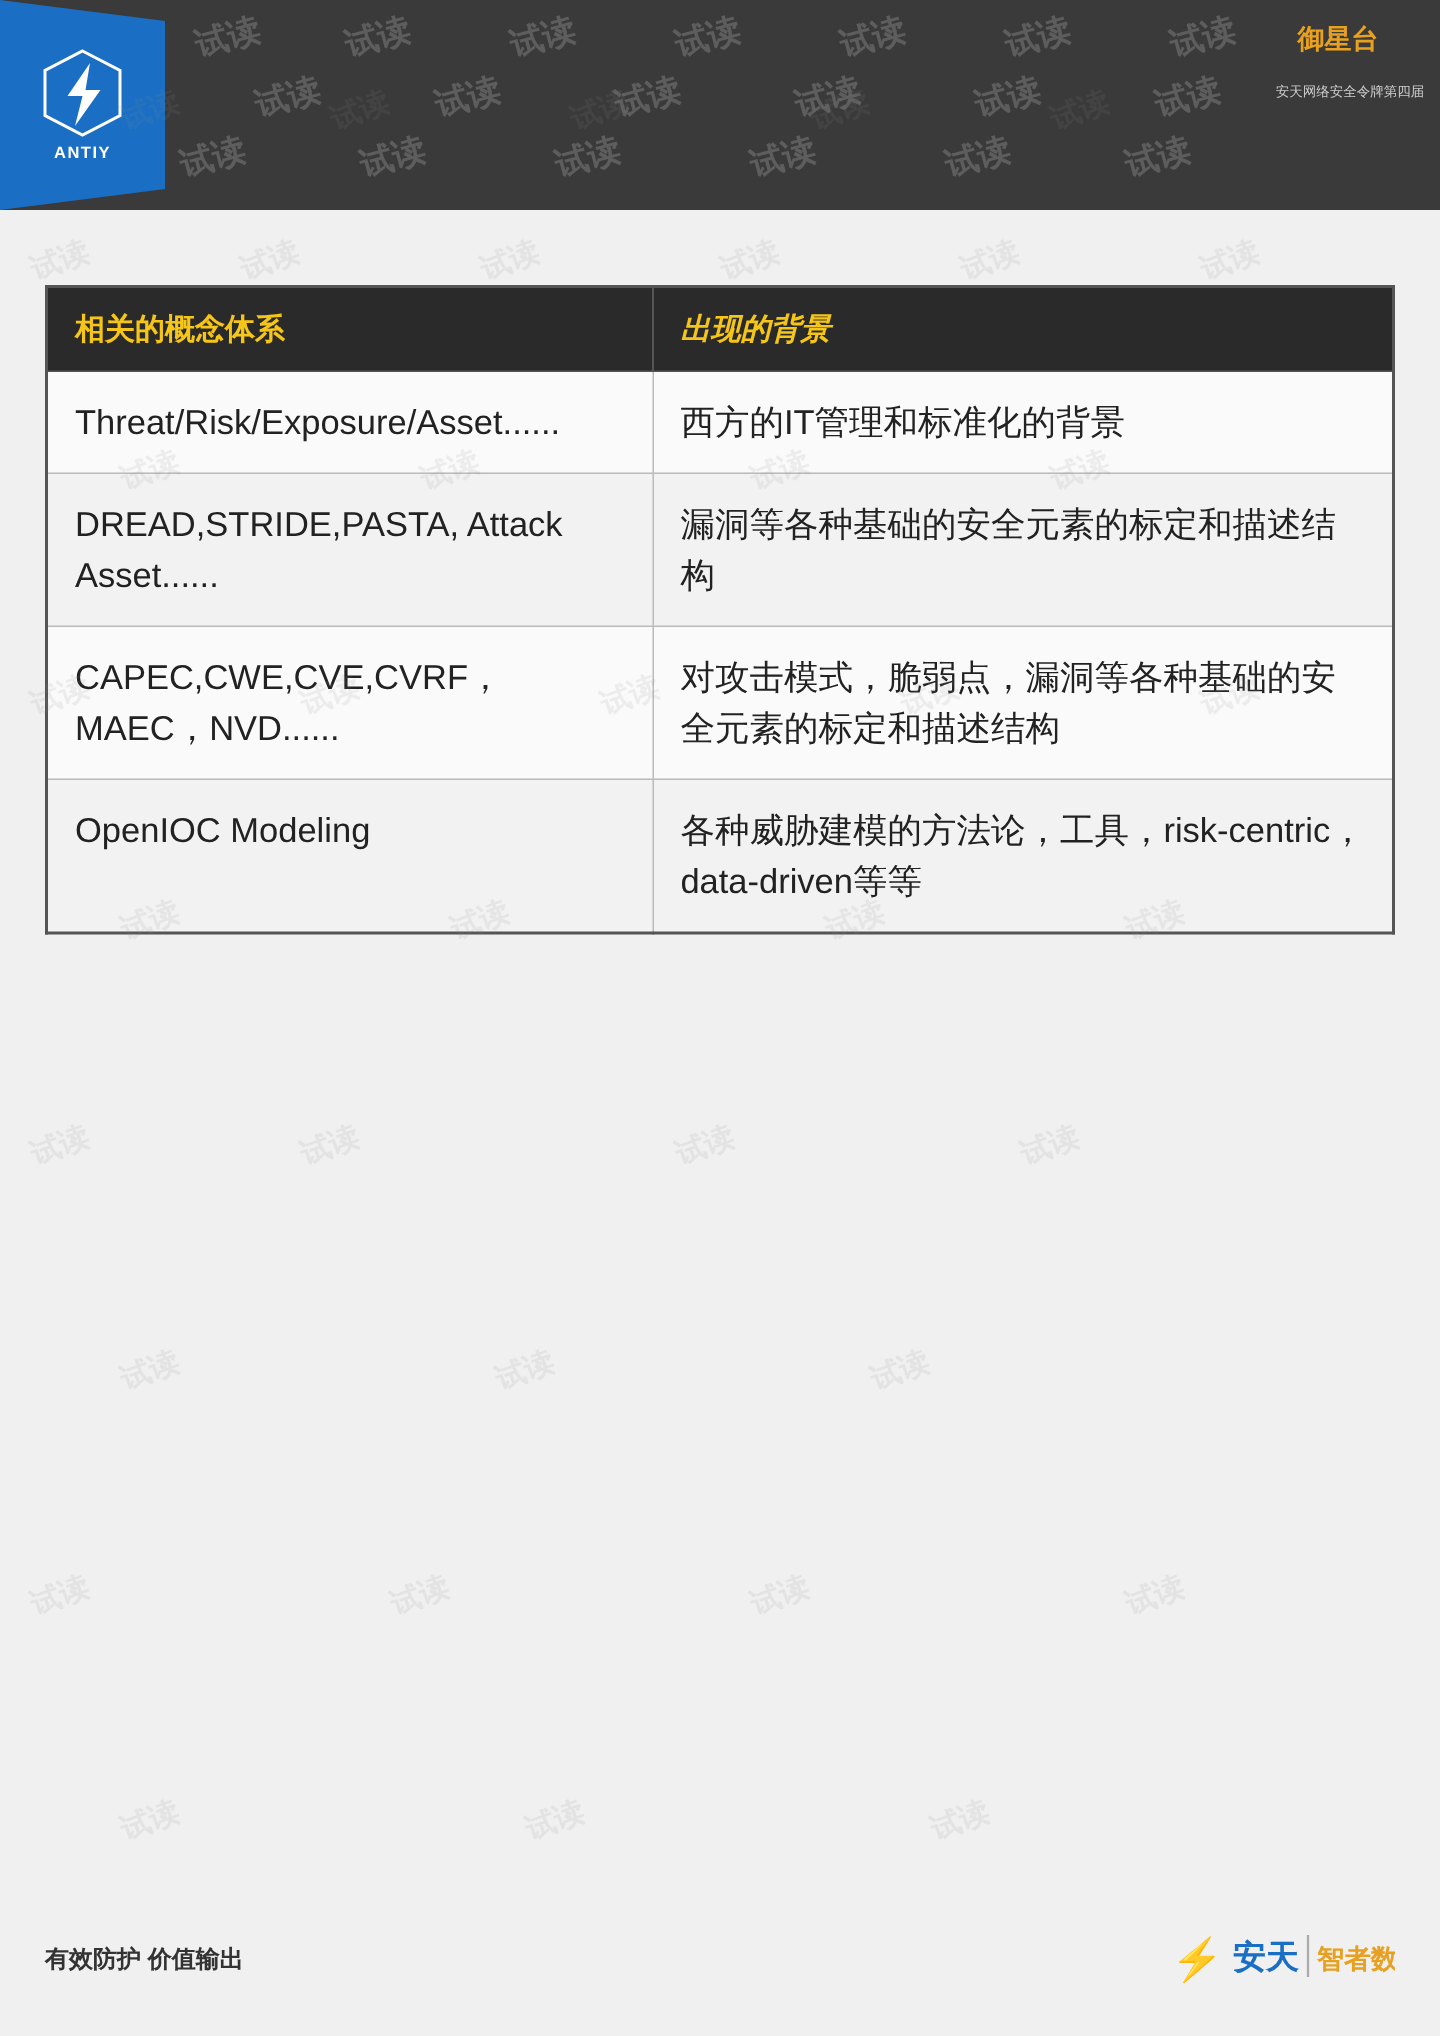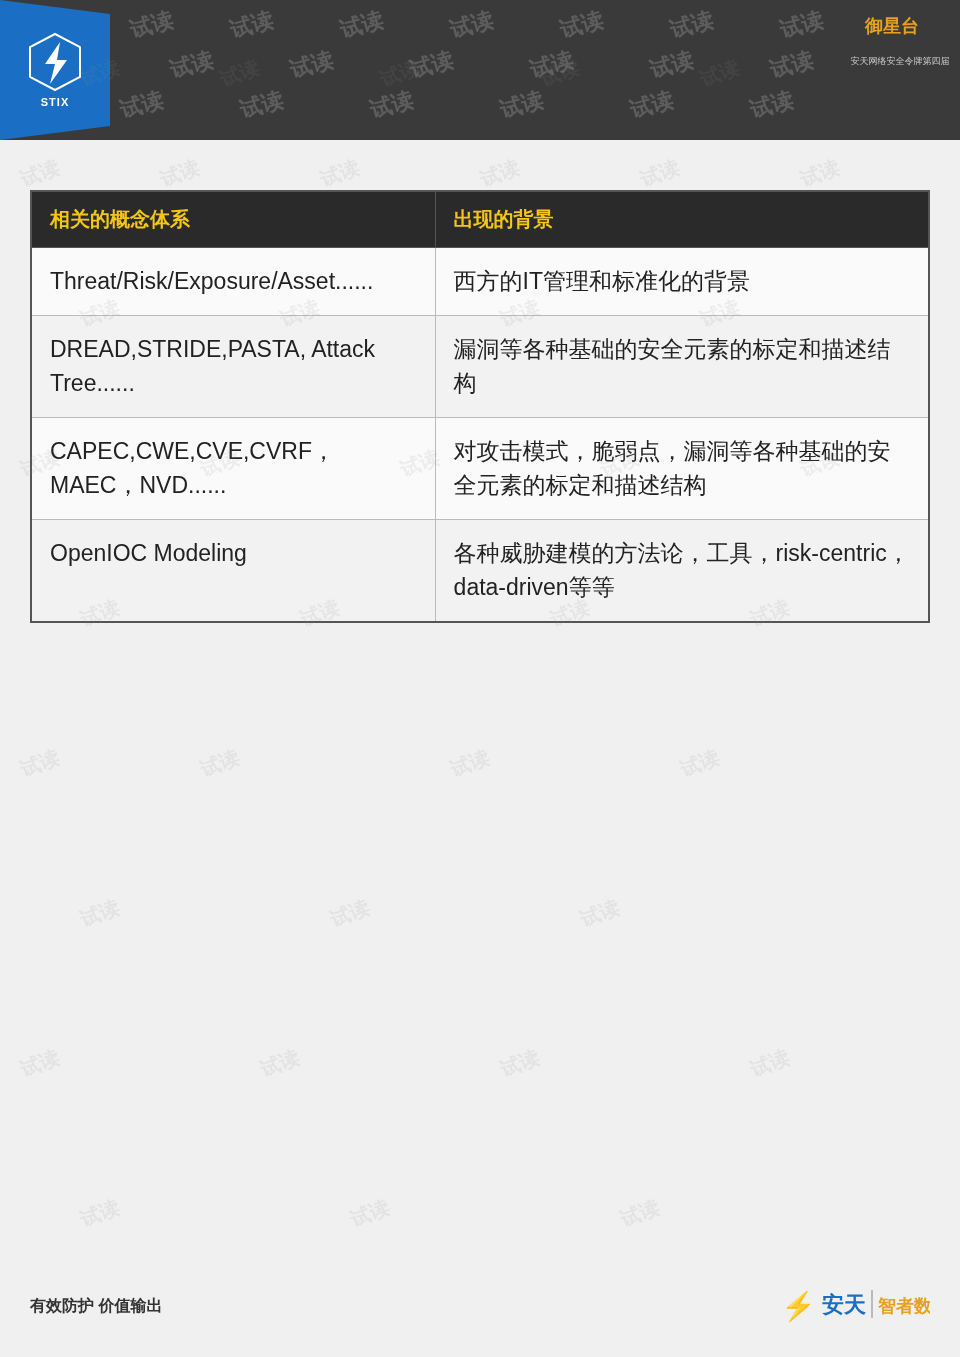--- a/index.html
+++ b/index.html
@@ -127,21 +127,21 @@
 
     .data-table tr:nth-child(even) td {
       background: #f2f2f2;
     }
 
     .data-table tr:nth-child(odd) td {
       background: #fafafa;
     }
 
     .col-left { width: 45%; }
-    .col-right { width: 55%; }
+    .col-right { width: 55%; font-style: italic; }
 
     
     .footer {
       position: absolute;
       bottom: 30px;
       left: 0;
       right: 0;
       display: flex;
       align-items: center;
       justify-content: space-between;
@@ -239,21 +239,21 @@
     <span class="wm-item" style="top: 1200px; left: 620px;">试读</span>
   </div>
 
 <div class="header">
   <div class="logo-box">
     <svg class="logo-icon" viewBox="0 0 60 60">
 
       <polygon points="30,2 55,15 55,45 30,58 5,45 5,15" fill="none" stroke="white" stroke-width="2"></polygon>
       <path d="M35,10 L20,32 L30,32 L25,52 L42,28 L32,28 Z" fill="white"></path>
     </svg>
-    <span class="logo-text">STIX</span>
+    <span class="logo-text">ANTIY</span>
   </div>
 
   <div class="watermark-area" id="header-wm-area">
 
   <span class="watermark" style="top: 10px; left: 20px;">试读</span>
       <span class="watermark" style="top: 10px; left: 120px;">试读</span>
       <span class="watermark" style="top: 10px; left: 230px;">试读</span>
       <span class="watermark" style="top: 10px; left: 340px;">试读</span>
       <span class="watermark" style="top: 10px; left: 450px;">试读</span>
       <span class="watermark" style="top: 10px; left: 560px;">试读</span>
@@ -293,21 +293,21 @@
         <th class="col-right">出现的背景</th>
       </tr>
     </thead>
     <tbody id="table-body">
 
     <tr>
           <td>Threat/Risk/Exposure/Asset......</td>
           <td>西方的IT管理和标准化的背景</td>
         </tr>
         <tr>
-          <td>DREAD,STRIDE,PASTA, Attack Tree......</td>
+          <td>DREAD,STRIDE,PASTA, Attack Asset......</td>
           <td>漏洞等各种基础的安全元素的标定和描述结构</td>
         </tr>
         <tr>
           <td>CAPEC,CWE,CVE,CVRF，MAEC，NVD......</td>
           <td>对攻击模式，脆弱点，漏洞等各种基础的安全元素的标定和描述结构</td>
         </tr>
         <tr>
           <td>OpenIOC Modeling</td>
           <td>各种威胁建模的方法论，工具，risk-centric，data-driven等等</td>
         </tr>

